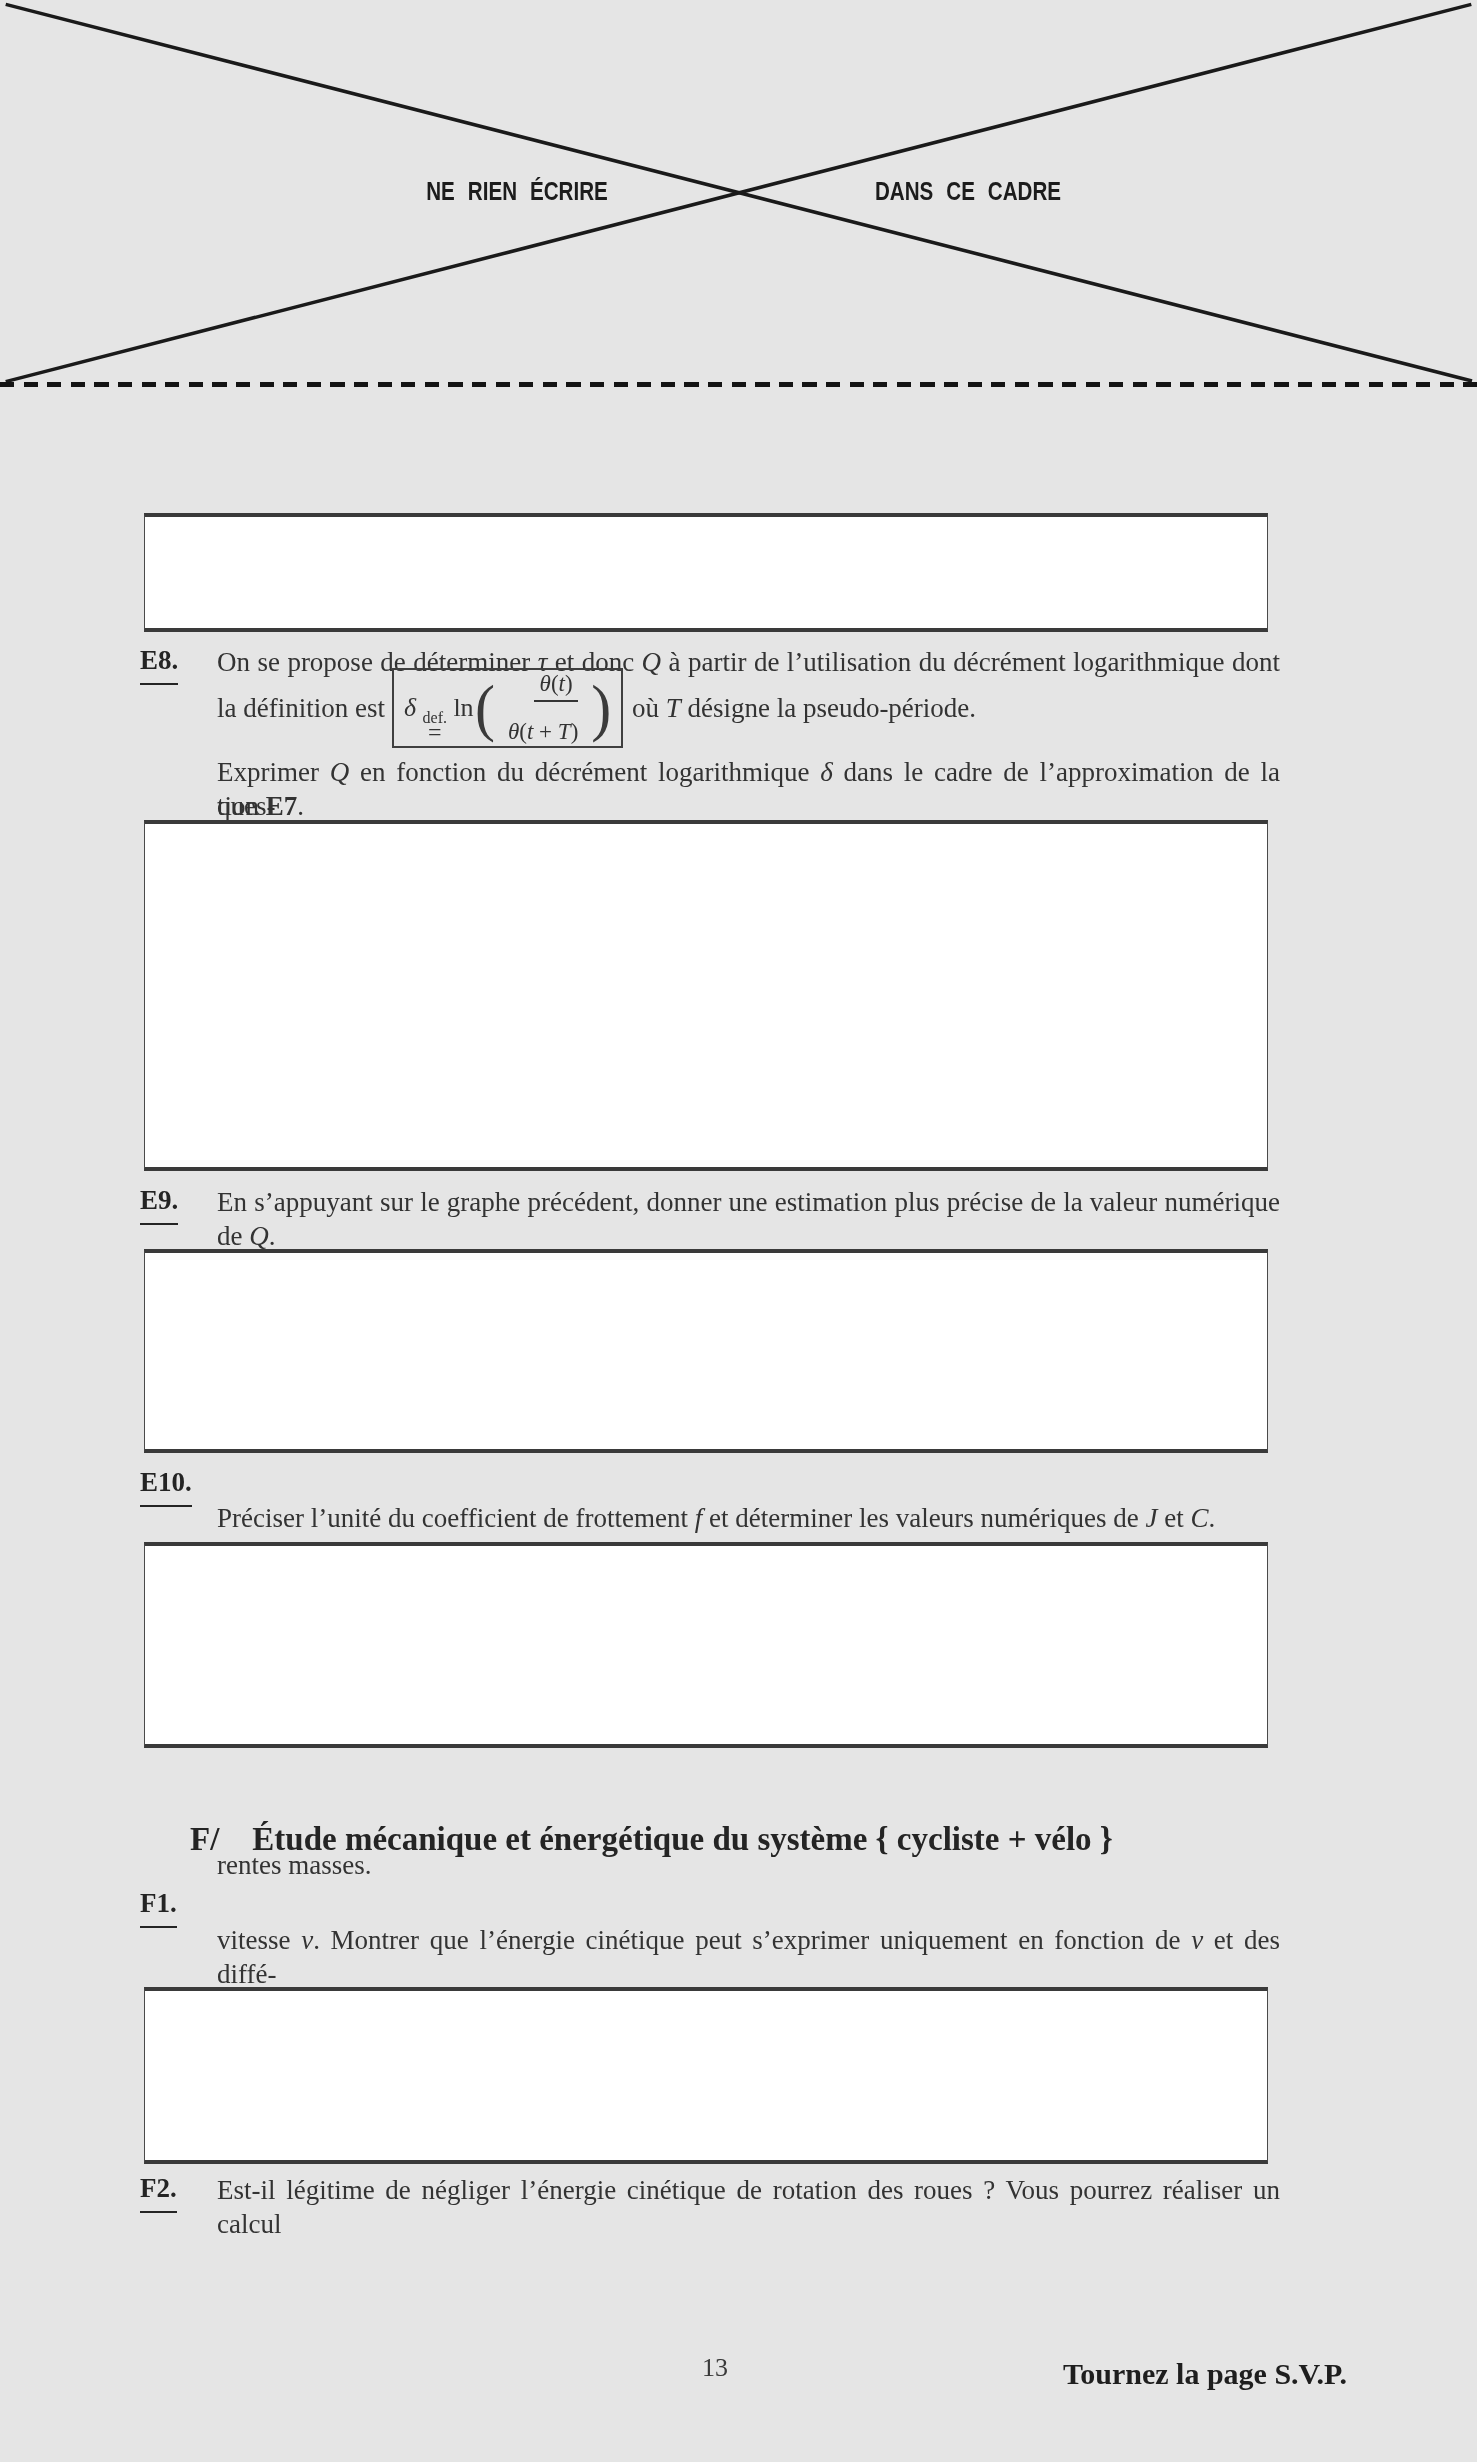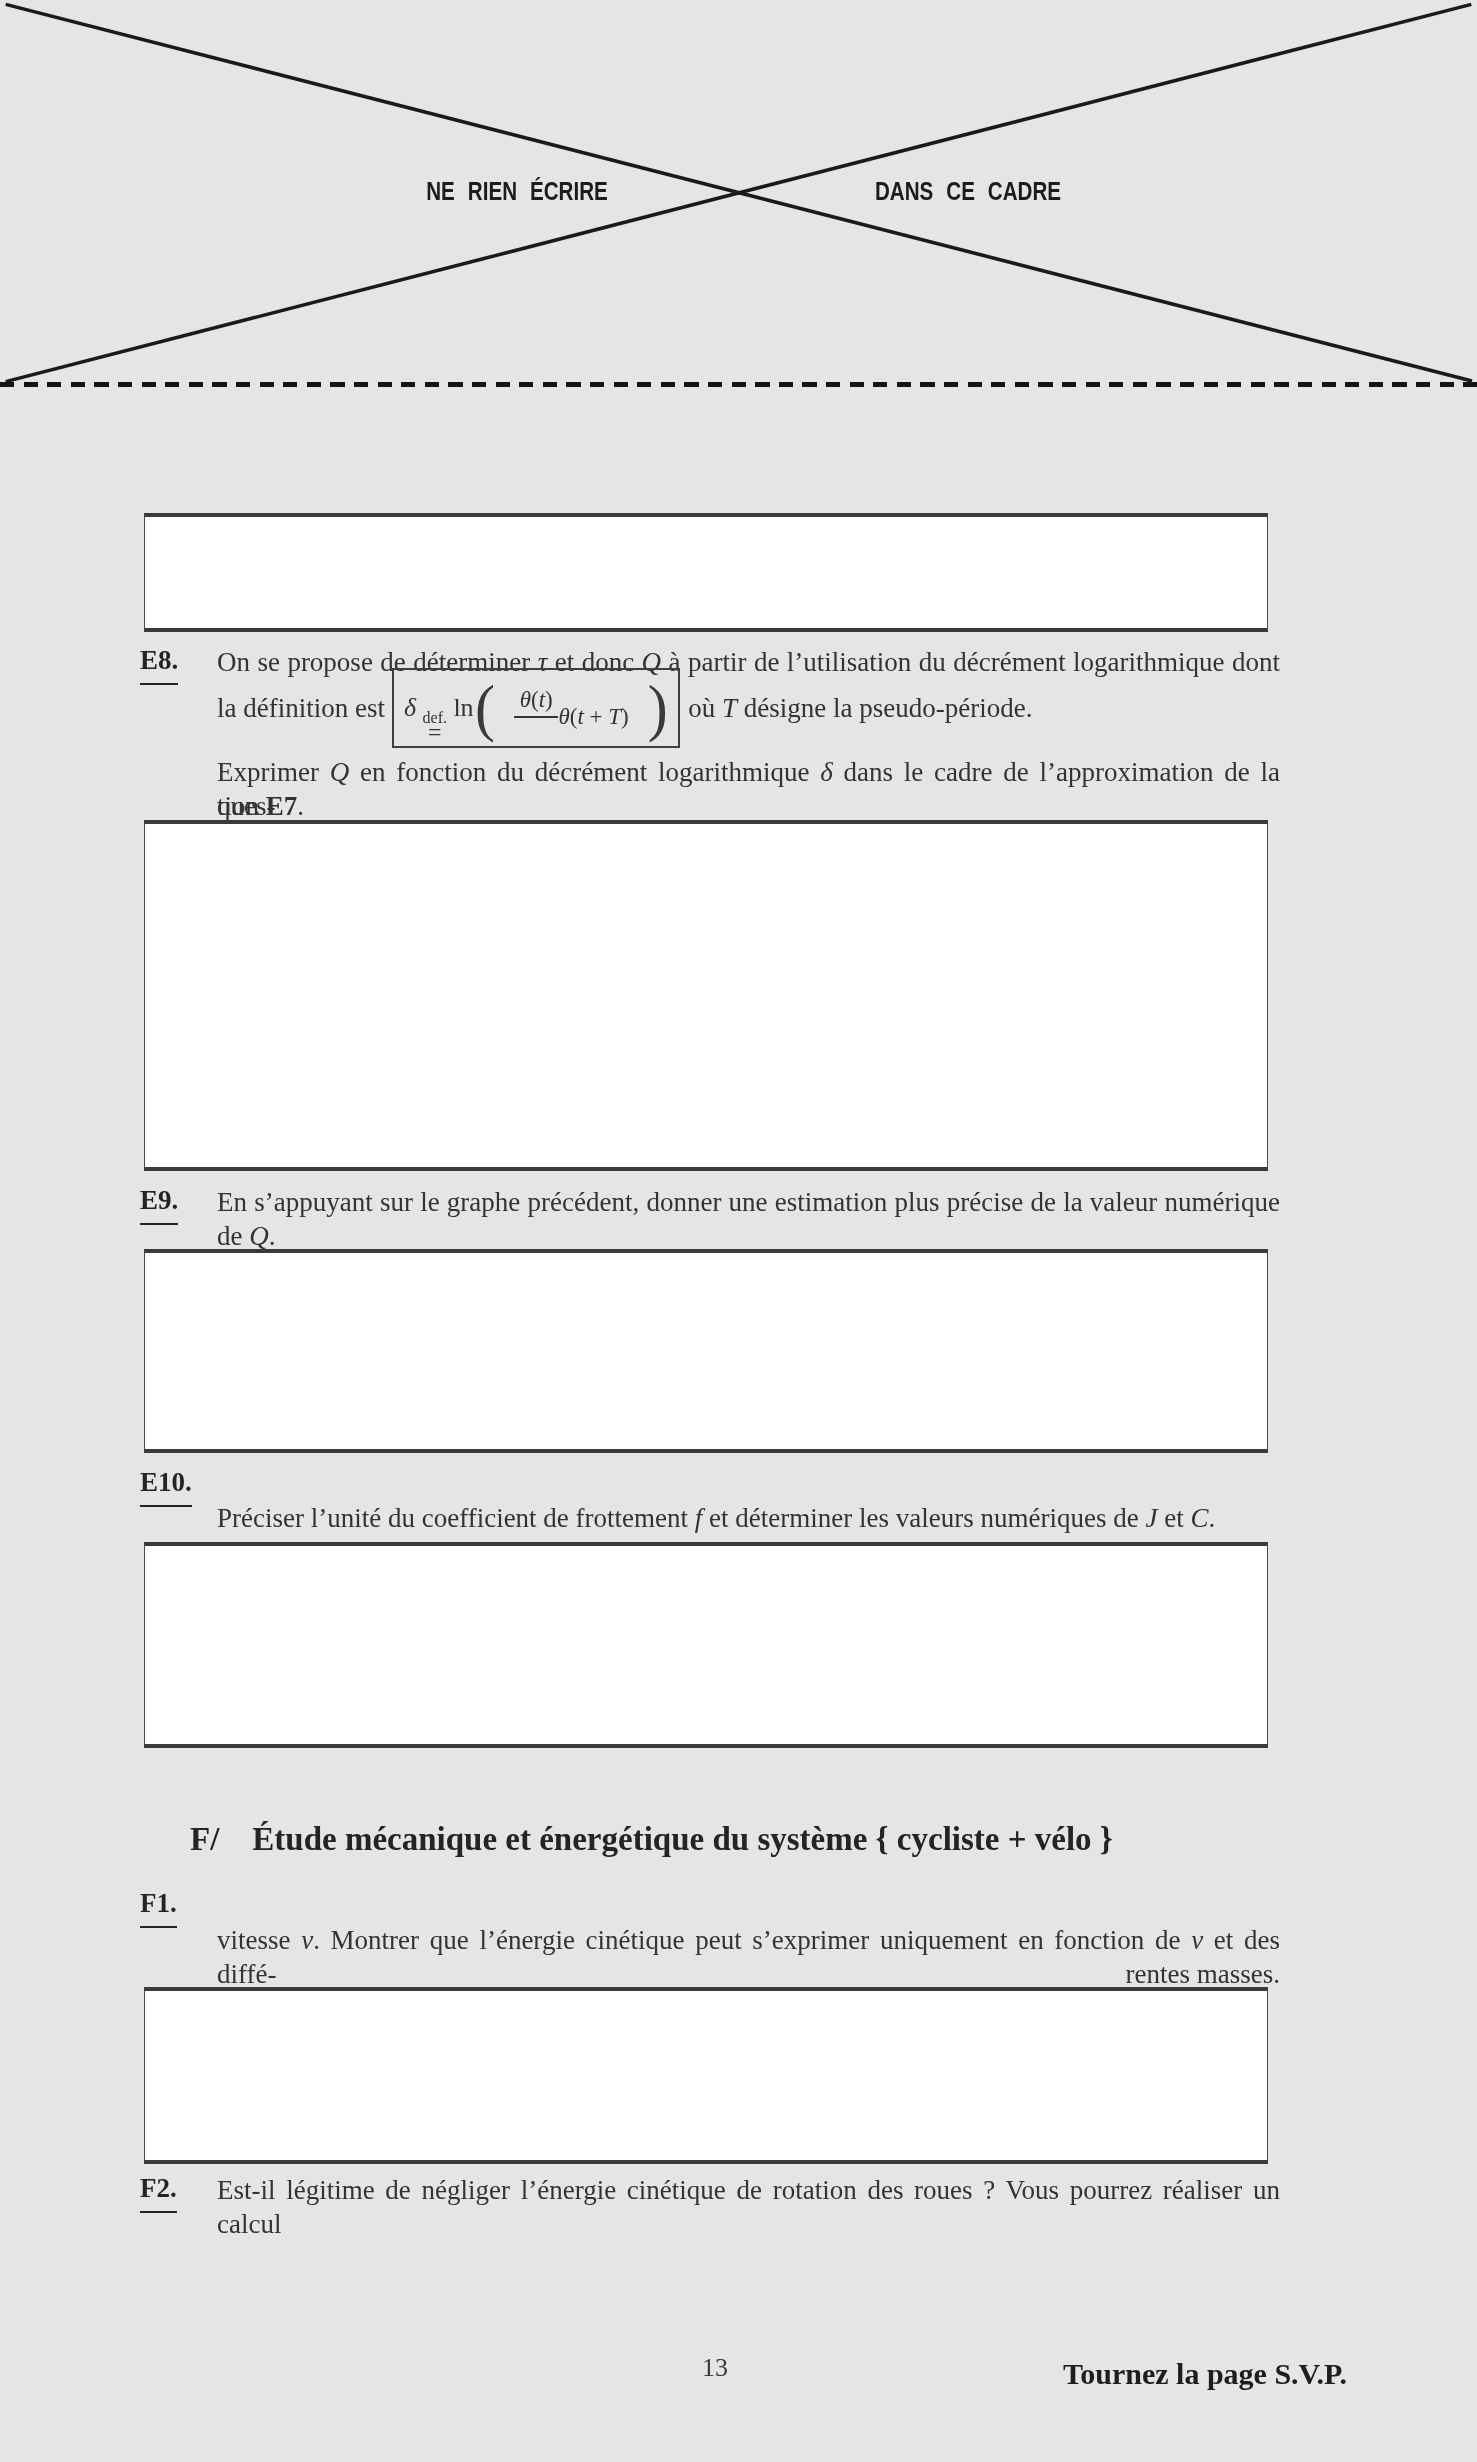--- a/index.html
+++ b/index.html
@@ -79,21 +79,21 @@
   }
   .defeq{display:inline-flex;flex-direction:column;align-items:center;margin:0 6.4px;}
   .def-label{font-size:16px;line-height:13.6px;margin-bottom:-2.9px;margin-top:38px;}
   .eq{font-size:24px;line-height:21.4px;}
   .ln-op{margin-right:1.4px;}
   .bigparen{
     font-size:60px;font-weight:400;line-height:0;
     display:inline-block;transform:scaleY(1.05);
     color:#3a3a3a;
   }
-  .frac{display:inline-flex;flex-direction:row;align-items:flex-start;margin:0 19px;font-size:23px;}
+  .frac{display:inline-flex;flex-direction:column;align-items:flex-end;margin:0 13px;font-size:23px;}
   .frac .num{padding:0 5.7px 3.6px;border-bottom:2.1px solid #343434;line-height:26px;}
   .frac .den{padding-top:17px;line-height:26px;}
   
   .section-heading{
     position:absolute;left:190px;top:1819px;
     font-size:33px;line-height:40px;font-weight:bold;color:#242424;
     white-space:nowrap;
   }
   .section-heading .sec-label{margin-right:33px;}
   
@@ -157,21 +157,21 @@
   <div class="qline" style="top:1501px;"><span>Préciser l’unité du coefficient de frottement </span><span class="it">f</span><span> et déterminer les valeurs numériques de </span><span class="it">J</span><span> et </span><span class="it">C</span><span>.</span></div>
 
   <div class="answer-box box4"></div>
 
   <div class="section-heading">
     <span class="sec-label">F/</span><span>Étude mécanique et énergétique du système { cycliste + vélo }</span>
   </div>
 
   <div class="qlabel" style="top:1888px;">F1.</div>
   <div class="qline jst" style="top:1923px;"><span>vitesse </span><span class="it">v</span><span>. Montrer que l’énergie cinétique peut s’exprimer uniquement en fonction de </span><span class="it">v</span><span> et des diffé-</span></div>
-  <div class="qline" style="top:1957px;text-align:right;"><span>rentes masses.</span></div>
+  <div class="qline" style="top:1848px;"><span>rentes masses.</span></div>
 
   <div class="answer-box box5"></div>
 
   <div class="qlabel" style="top:2173px;">F2.</div>
   <div class="qline jst" style="top:2173px;"><span>Est-il légitime de négliger l’énergie cinétique de rotation des roues ? Vous pourrez réaliser un calcul</span></div>
 
   <div class="page-number">13</div>
   <div class="turn-page">Tournez la page S.V.P.</div>
 
 </div>

